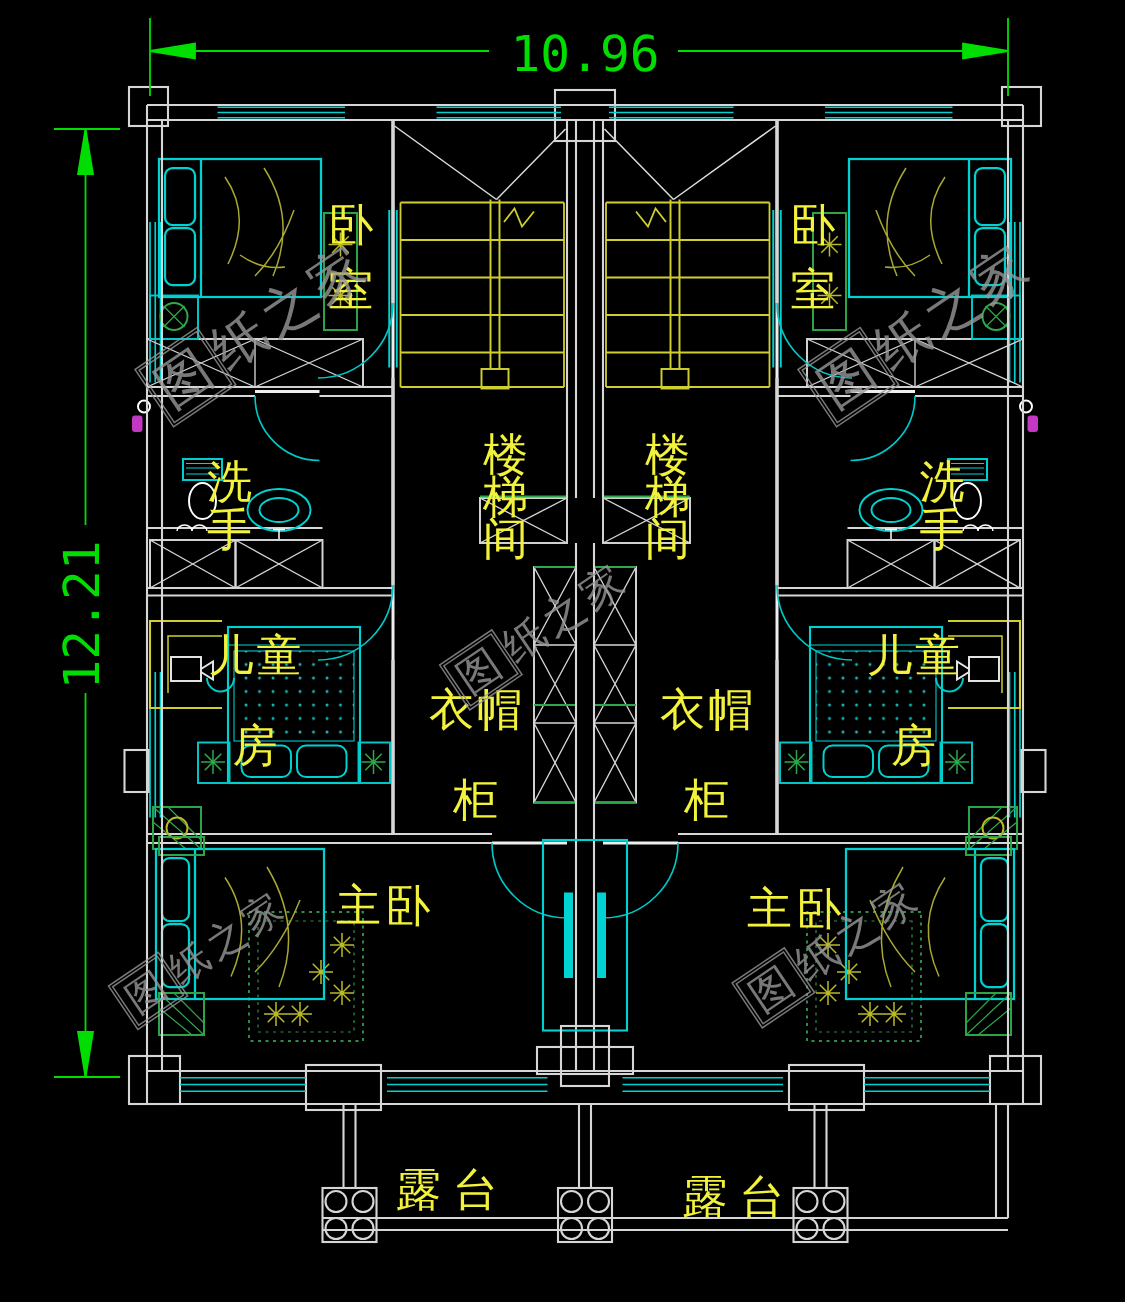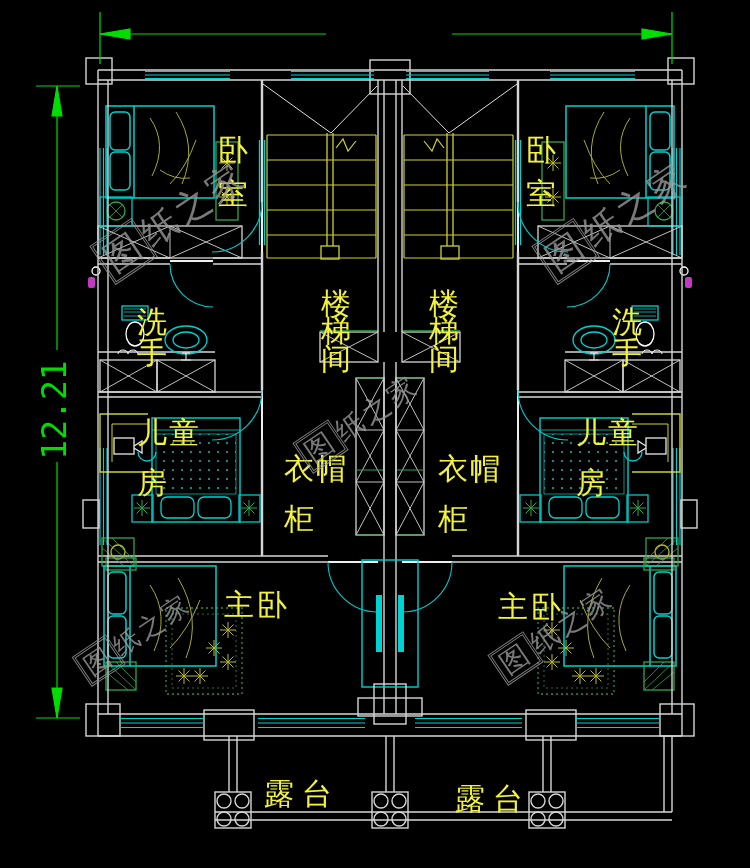--- a/index.html
+++ b/index.html
@@ -4,21 +4,21 @@
 <style>
   html,body{margin:0;padding:0;background:#000;}
   .stage{position:relative;width:750px;height:868px;background:#000;overflow:hidden;
          font-family:"Liberation Sans",sans-serif;}
   .stage svg{position:absolute;left:0;top:0;}
   .lbl{position:absolute;color:#f2f23c;font-size:30px;line-height:1;z-index:5;}
   .v{writing-mode:vertical-rl;text-orientation:upright;}
   .sp40{letter-spacing:40px}
   .sp30{letter-spacing:30px}
   .sp28{letter-spacing:28px}
-  .wrap2{width:68px;text-align:left;line-height:50px;letter-spacing:2px;word-break:break-all;}
+  .wrap2{width:68px;text-align:center;line-height:60px;letter-spacing:2px;word-break:break-all;}
   .h{letter-spacing:3px}
   .sp8{letter-spacing:8px}
   .dim{position:absolute;color:#00dd00;font-family:"DejaVu Sans Mono",monospace;
        font-size:33px;z-index:4;}
   .dim.ctr{text-align:center;}
   .rot{transform:rotate(-90deg);transform-origin:50% 50%;}
   .wm{position:absolute;color:#989898;opacity:.8;font-size:36px;letter-spacing:3px;
       transform-origin:0 50%;white-space:nowrap;z-index:6;transform:rotate(-34deg);}
   .wm .f{border:3px double #989898;padding:0 3px;}
   .wm-28{font-size:28px}
@@ -270,20 +270,21 @@
   <path d="M100,12V64 M672,12V64" fill="none"></path>
   <polygon points="100,34 130,29 130,39"></polygon>
   <polygon points="672,34 642,29 642,39"></polygon>
   <path d="M57,86V350 M57,462V718" fill="none"></path>
   <path d="M36,86H80 M36,718H80" fill="none"></path>
   <polygon points="57,86 52,116 62,116"></polygon>
   <polygon points="57,718 52,688 62,688"></polygon>
 </g>
 </svg>
 
+<div class="dim ctr" style="left:330px;top:16px;width:120px;">10.96</div>
 <div class="dim ctr rot" style="left:-5px;top:388px;width:124px;height:44px;">12.21</div>
 
 <div class="lbl v sp40" style="left:218px;top:112px;">卧室</div>
 <div class="lbl v sp40" style="left:526px;top:112px;">卧室</div>
 <div class="lbl v sp30" style="left:137px;top:282px;">洗手</div>
 <div class="lbl v sp30" style="left:612px;top:282px;">洗手</div>
 <div class="lbl v sp28" style="left:321px;top:264px;">楼梯间</div>
 <div class="lbl v sp28" style="left:429px;top:264px;">楼梯间</div>
 <div class="lbl wrap2" style="left:284px;top:444px;">衣帽柜</div>
 <div class="lbl wrap2" style="left:438px;top:444px;">衣帽柜</div>

